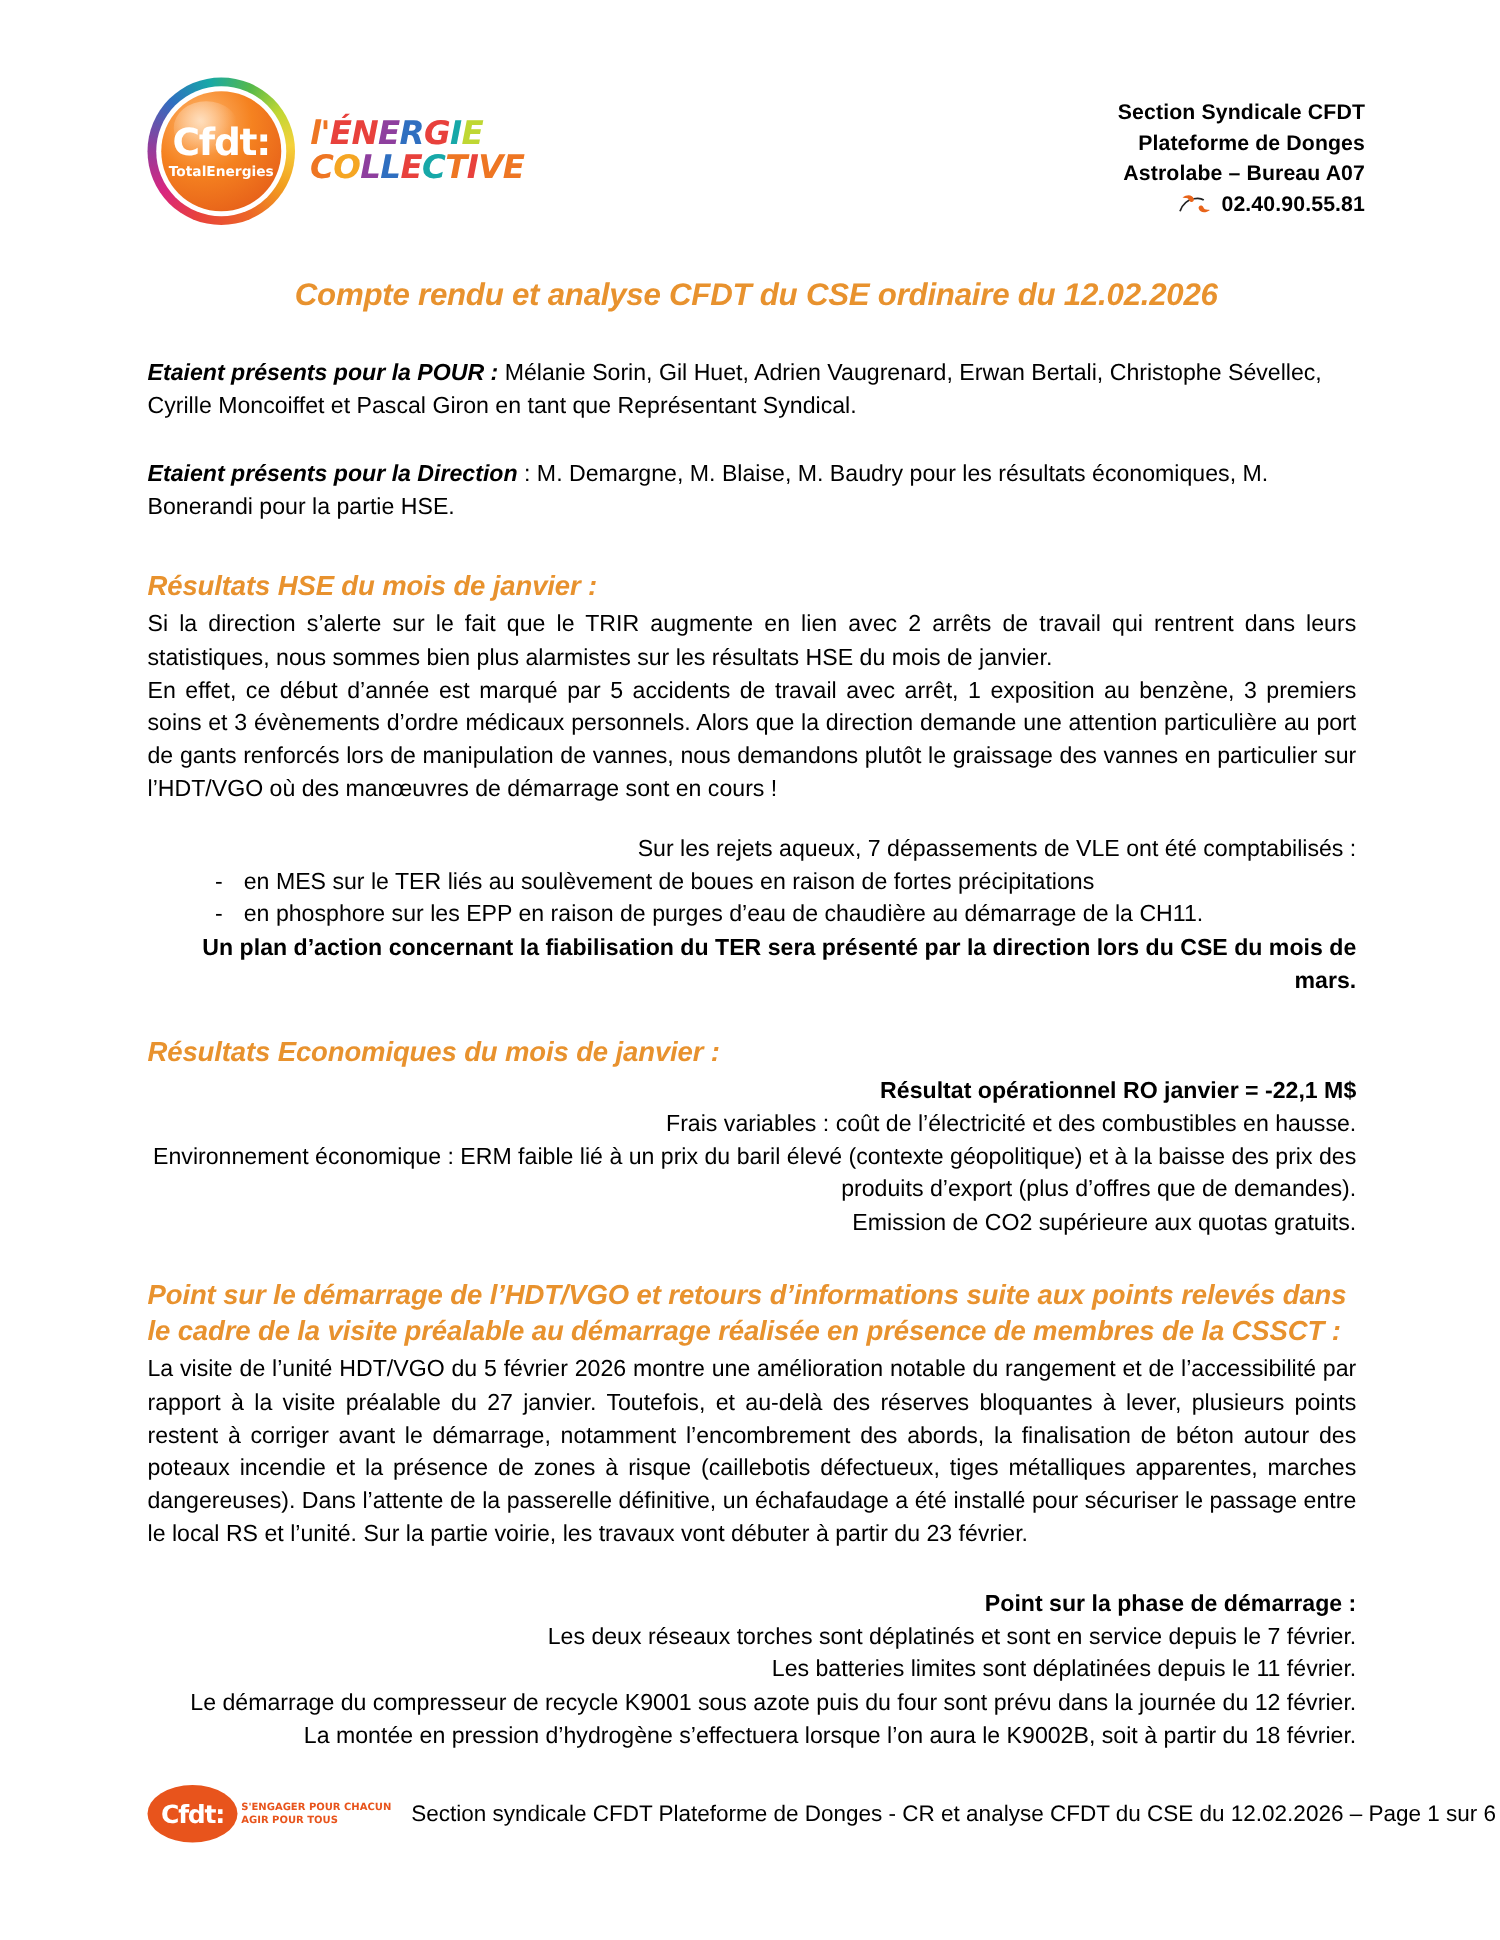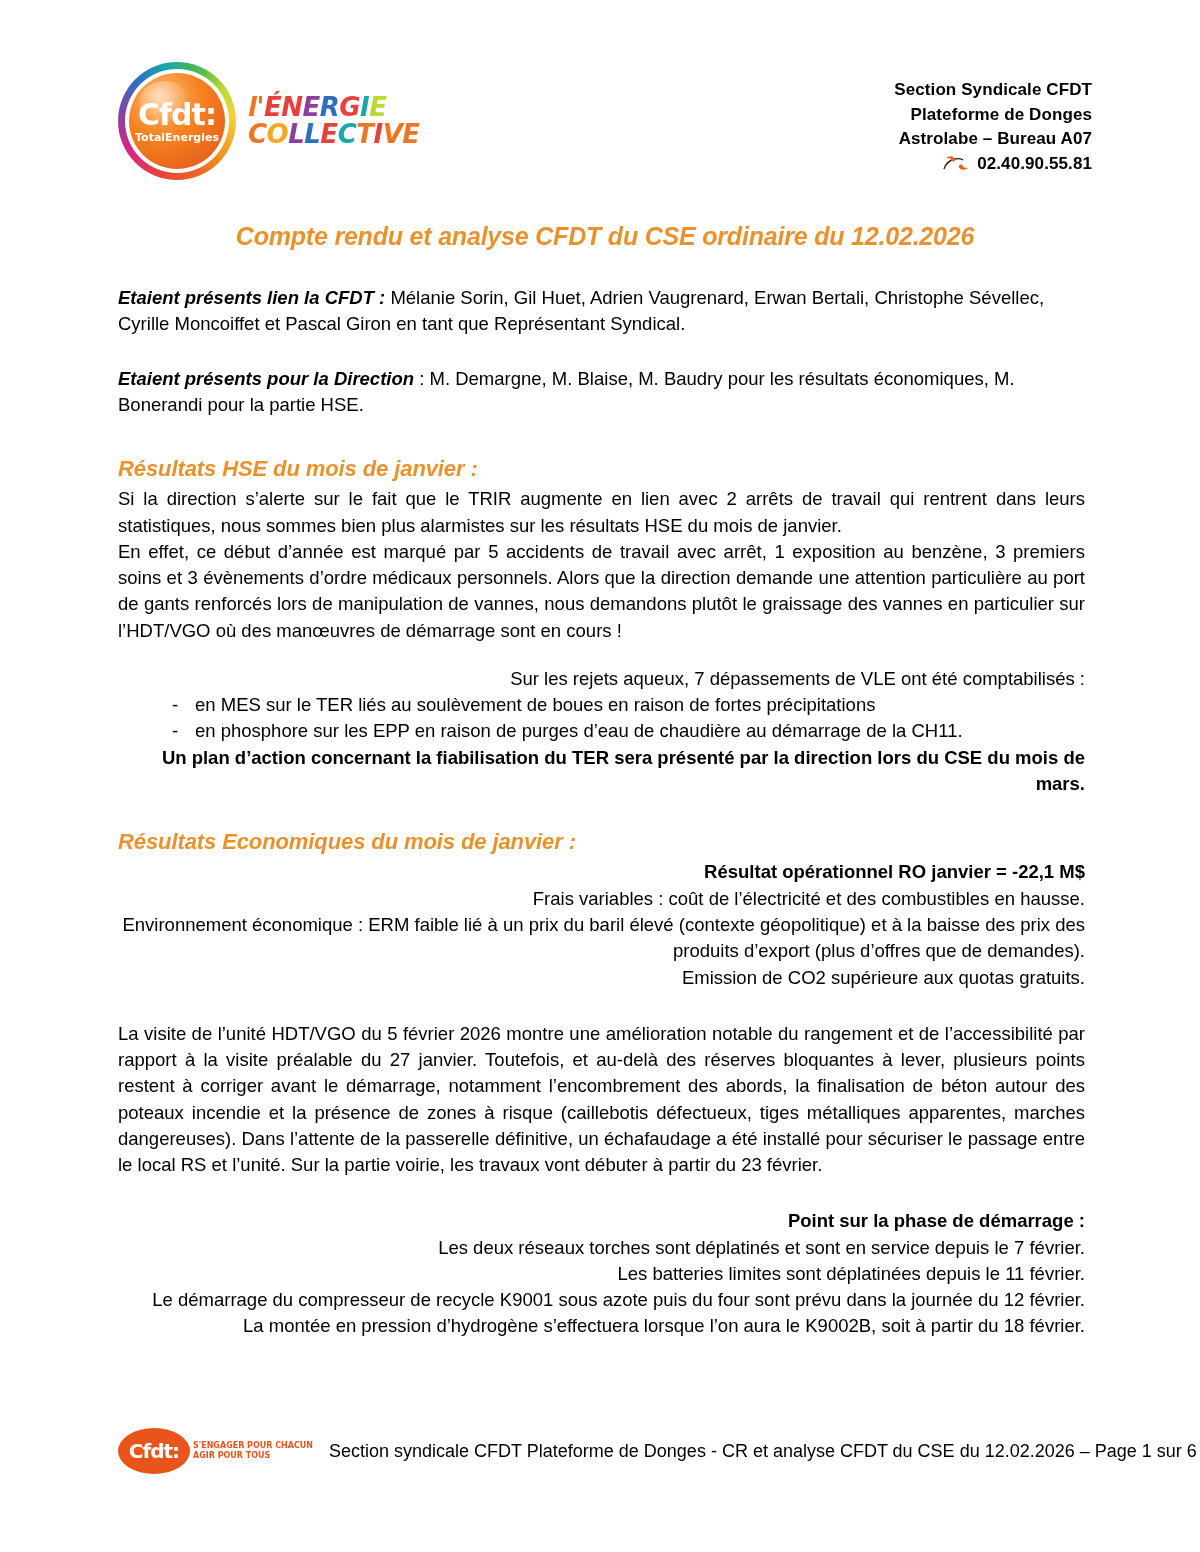--- a/index.html
+++ b/index.html
@@ -293,21 +293,21 @@
       </div>
     </div>
 
   </div>
 
   <div class="doc-title">Compte rendu et analyse CFDT du CSE ordinaire du 12.02.2026</div>
 
   <div class="content">
 
     <p class="p-intro">
-      <span class="lead-bold">Etaient présents lien la CFDT :</span><span> Mélanie Sorin, Gil Huet, Adrien Vaugrenard, Erwan Bertali, Christophe Sévellec, Cyrille Moncoiffet et Pascal Giron en tant que Représentant Syndical.</span>
+      <span class="lead-bold">Etaient présents pour la POUR :</span><span> Mélanie Sorin, Gil Huet, Adrien Vaugrenard, Erwan Bertali, Christophe Sévellec, Cyrille Moncoiffet et Pascal Giron en tant que Représentant Syndical.</span>
     </p>
 
     <div class="gap-md"></div>
 
     <p class="p-intro">
       <span class="lead-bold">Etaient présents pour la Direction</span><span> : M. Demargne, M. Blaise, M. Baudry pour les résultats économiques, M. Bonerandi pour la partie HSE.</span>
     </p>
 
     <div class="gap-lg"></div>
 
@@ -327,20 +327,21 @@
     <div class="gap-lg"></div>
 
     <h2 class="section-heading">Résultats Economiques du mois de janvier :</h2>
     <p class="body bold-line">Résultat opérationnel RO janvier = -22,1 M$</p>
     <p class="body">Frais variables : coût de l’électricité et des combustibles en hausse.</p>
     <p class="body">Environnement économique : ERM faible lié à un prix du baril élevé (contexte géopolitique) et à la baisse des prix des produits d’export (plus d’offres que de demandes).</p>
     <p class="body">Emission de CO2 supérieure aux quotas gratuits.</p>
 
     <div class="gap-lg"></div>
 
+    <h2 class="section-heading">Point sur le démarrage de l’HDT/VGO et retours d’informations suite aux points relevés dans le cadre de la visite préalable au démarrage réalisée en présence de membres de la CSSCT :</h2>
     <p class="body justify">La visite de l’unité HDT/VGO du 5 février 2026 montre une amélioration notable du rangement et de l’accessibilité par rapport à la visite préalable du 27 janvier. Toutefois, et au-delà des réserves bloquantes à lever, plusieurs points restent à corriger avant le démarrage, notamment l’encombrement des abords, la finalisation de béton autour des poteaux incendie et la présence de zones à risque (caillebotis défectueux, tiges métalliques apparentes, marches dangereuses). Dans l’attente de la passerelle définitive, un échafaudage a été installé pour sécuriser le passage entre le local RS et l’unité. Sur la partie voirie, les travaux vont débuter à partir du 23 février.</p>
 
     <div class="gap-lg"></div>
 
     <p class="body bold-line">Point sur la phase de démarrage :</p>
     <p class="body">Les deux réseaux torches sont déplatinés et sont en service depuis le 7 février.</p>
     <p class="body">Les batteries limites sont déplatinées depuis le 11 février.</p>
     <p class="body">Le démarrage du compresseur de recycle K9001 sous azote puis du four sont prévu dans la journée du 12 février.</p>
     <p class="body">La montée en pression d’hydrogène s’effectuera lorsque l’on aura le K9002B, soit à partir du 18 février.</p>
 

